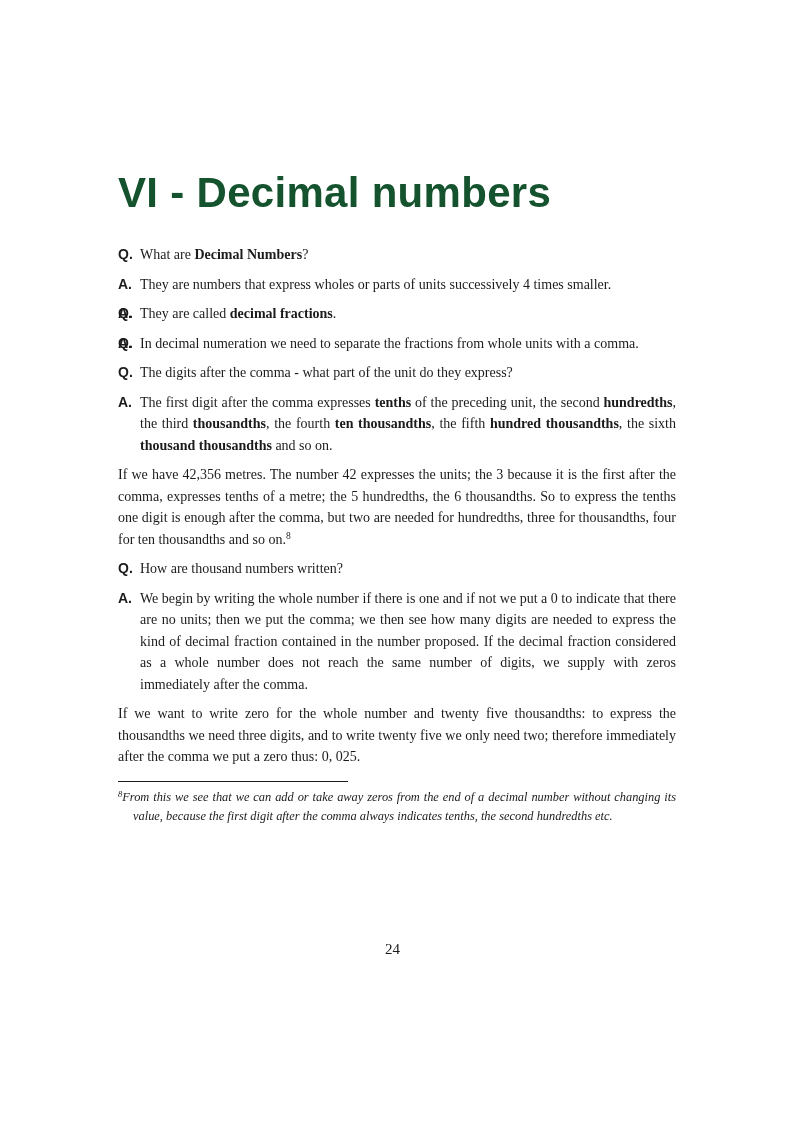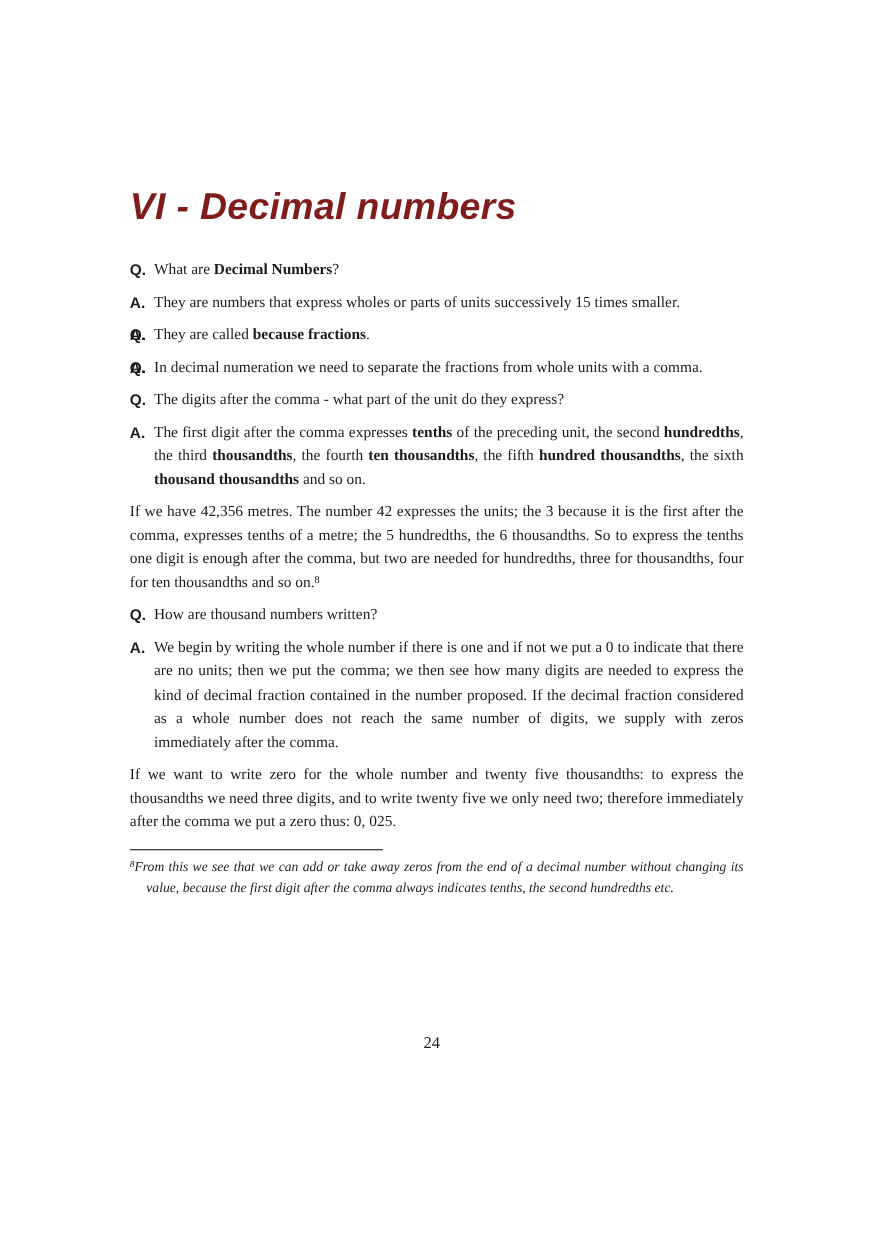--- a/index.html
+++ b/index.html
@@ -14,26 +14,25 @@
   }
   .content {
     position: absolute;
     left: 118px;
     top: 170px;
     width: 558px;
   }
   .title {
     font-family: "Liberation Sans", sans-serif;
     font-weight: bold;
-    font-size: 34px;
+    font-size: 42px;
     letter-spacing: 0.3px;
     line-height: 1.1;
     margin: 0 0 28px 0;
-    color: #7f1d1d;
-    font-style: italic;
+    color: #14532d;
   }
   .block {
     font-size: 14px;
     line-height: 21.5px;
     text-align: justify;
     margin: 0 0 8px 0;
   }
   .qa {
     position: relative;
     padding-left: 22px;
@@ -85,30 +84,30 @@
 
   <h1 class="title">VI - Decimal numbers</h1>
 
   <div class="block qa">
     <span class="marker">Q.</span>
     <span><span>What are </span><span class="b">Decimal Numbers</span><span>?</span></span>
   </div>
 
   <div class="block qa">
     <span class="marker">A.</span>
-    <span><span>They are numbers that express wholes or parts of units successively 15 times smaller.</span></span>
+    <span><span>They are numbers that express wholes or parts of units successively 4 times smaller.</span></span>
   </div>
 
   <div class="block qa">
     <span class="marker">Q.</span>
   </div>
 
   <div class="block qa">
     <span class="marker">A.</span>
-    <span><span>They are called </span><span class="b">because fractions</span><span>.</span></span>
+    <span><span>They are called </span><span class="b">decimal fractions</span><span>.</span></span>
   </div>
 
   <div class="block qa">
     <span class="marker">Q.</span>
   </div>
 
   <div class="block qa">
     <span class="marker">A.</span>
     <span><span>In decimal numeration we need to separate the fractions from whole units with a comma.</span></span>
   </div>

